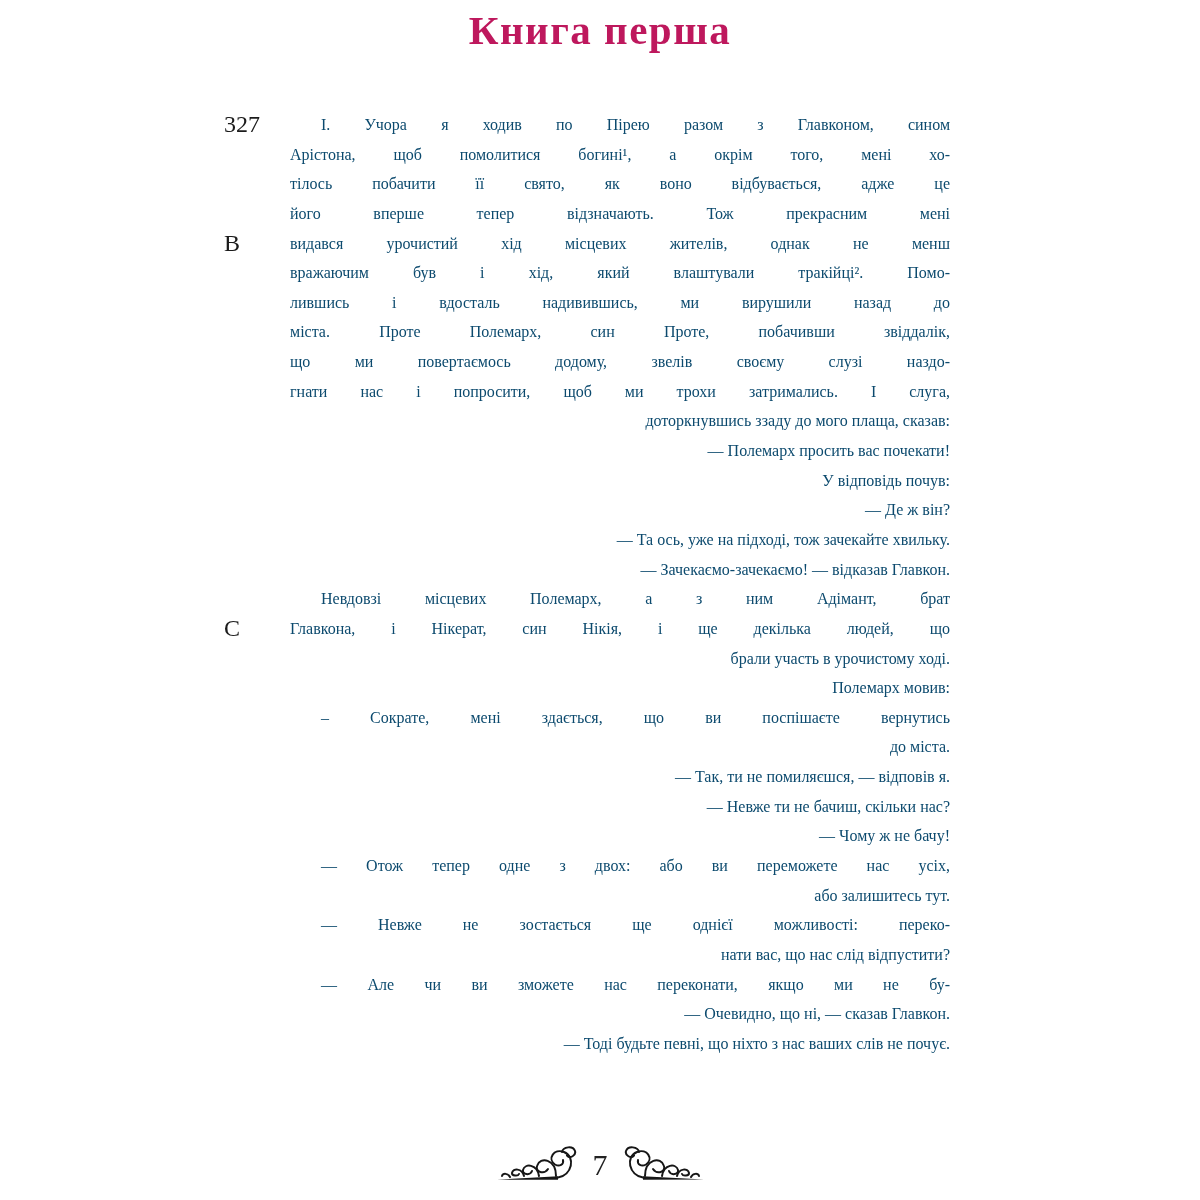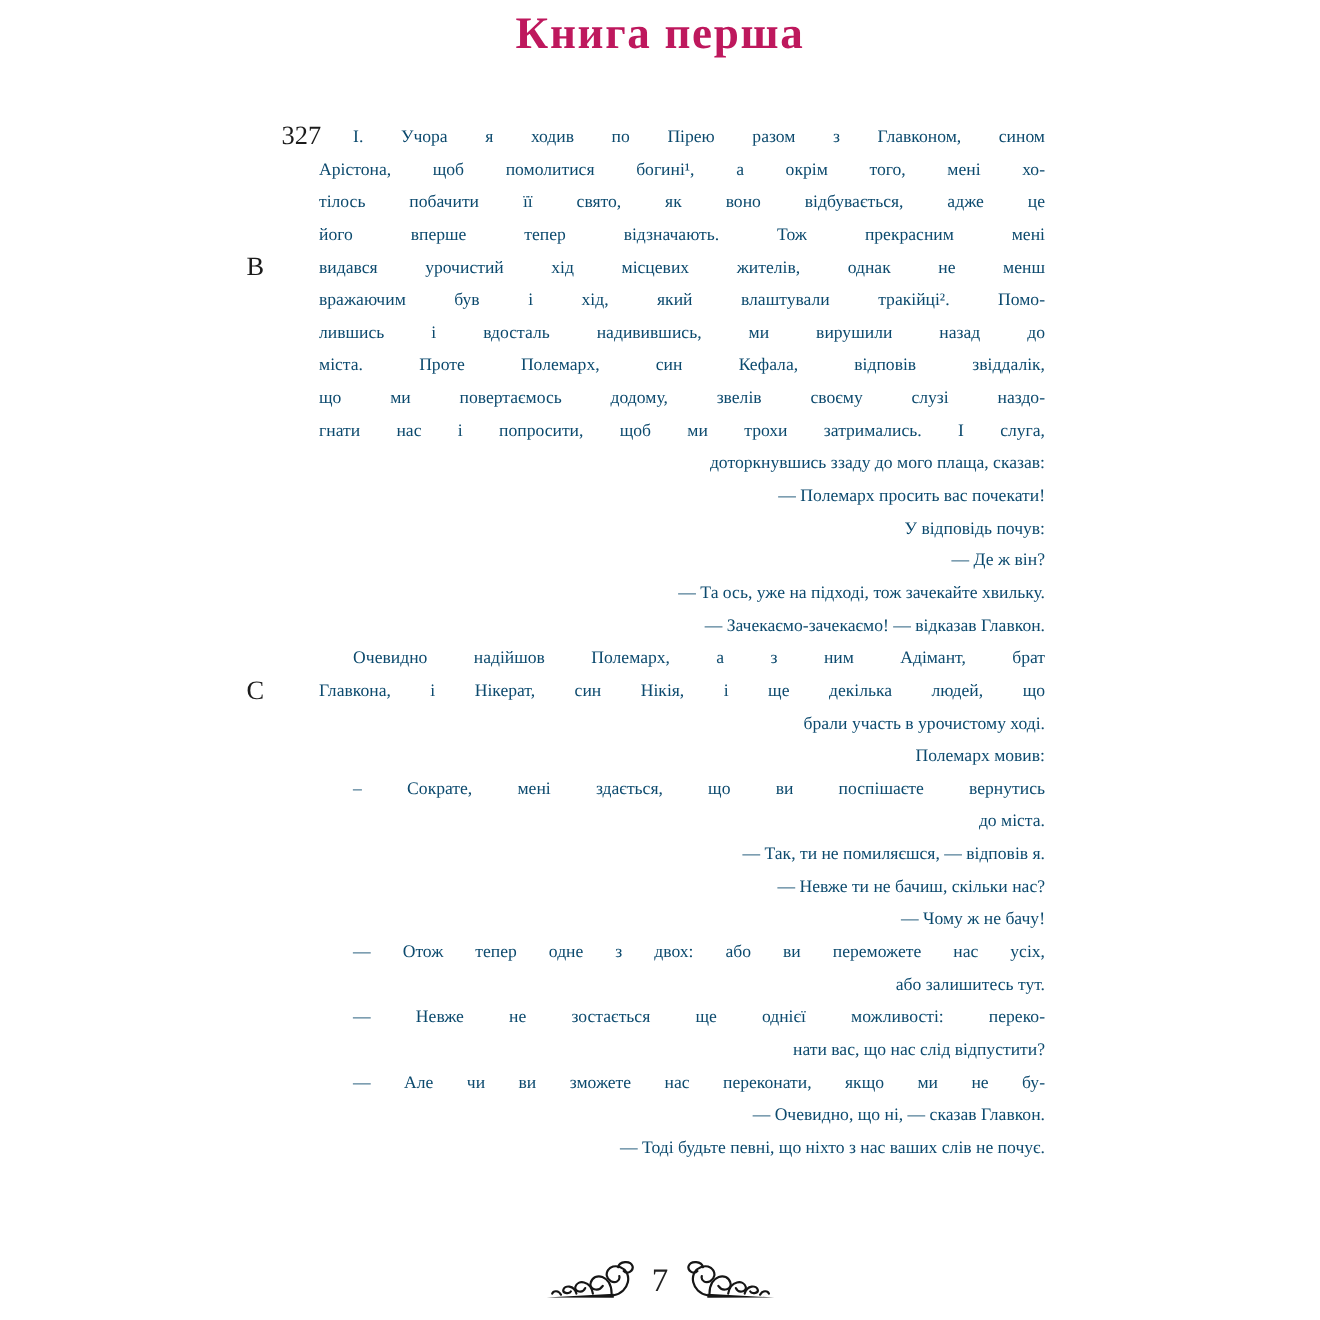--- a/index.html
+++ b/index.html
@@ -84,43 +84,43 @@
   }
 </style>
 </head>
 <body>
 
 <div class="page">
 
   <div class="title">Книга перша</div>
 
   <div class="markers">
-      <div class="marker" style="top: 0px; margin-left: 32px;">327</div>
+      <div class="marker" style="top: 0px;">327</div>
       <div class="marker" style="top: 118.6px;">В</div>
       <div class="marker" style="top: 504.05px;">С</div>
     </div>
 
   <div class="content">
       <div class="line j indent">І. Учора я ходив по Пірею разом з Главконом, сином</div>
       <div class="line j">Арістона, щоб помолитися богині¹, а окрім того, мені хо-</div>
       <div class="line j">тілось побачити її свято, як воно відбувається, адже це</div>
       <div class="line j">його вперше тепер відзначають. Тож прекрасним мені</div>
       <div class="line j">видався урочистий хід місцевих жителів, однак не менш</div>
       <div class="line j">вражаючим був і хід, який влаштували тракійці². Помо-</div>
       <div class="line j">лившись і вдосталь надивившись, ми вирушили назад до</div>
-      <div class="line j">міста. Проте Полемарх, син Кефала, відповів звіддалік,</div>
+      <div class="line j">міста. Проте Полемарх, син Проте, побачивши звіддалік,</div>
       <div class="line j">що ми повертаємось додому, звелів своєму слузі наздо-</div>
       <div class="line j">гнати нас і попросити, щоб ми трохи затримались. І слуга,</div>
       <div class="line">доторкнувшись ззаду до мого плаща, сказав:</div>
       <div class="line indent">— Полемарх просить вас почекати!</div>
       <div class="line indent">У відповідь почув:</div>
       <div class="line indent">— Де ж він?</div>
       <div class="line indent">— Та ось, уже на підході, тож зачекайте хвильку.</div>
       <div class="line indent">— Зачекаємо-зачекаємо! — відказав Главкон.</div>
-      <div class="line j indent">Очевидно надійшов Полемарх, а з ним Адімант, брат</div>
+      <div class="line j indent">Невдовзі місцевих Полемарх, а з ним Адімант, брат</div>
       <div class="line j">Главкона, і Нікерат, син Нікія, і ще декілька людей, що</div>
       <div class="line">брали участь в урочистому ході.</div>
       <div class="line indent">Полемарх мовив:</div>
       <div class="line j indent">– Сократе, мені здається, що ви поспішаєте вернутись</div>
       <div class="line">до міста.</div>
       <div class="line indent">— Так, ти не помиляєшся, — відповів я.</div>
       <div class="line indent">— Невже ти не бачиш, скільки нас?</div>
       <div class="line indent">— Чому ж не бачу!</div>
       <div class="line j indent">— Отож тепер одне з двох: або ви переможете нас усіх,</div>
       <div class="line">або залишитесь тут.</div>

